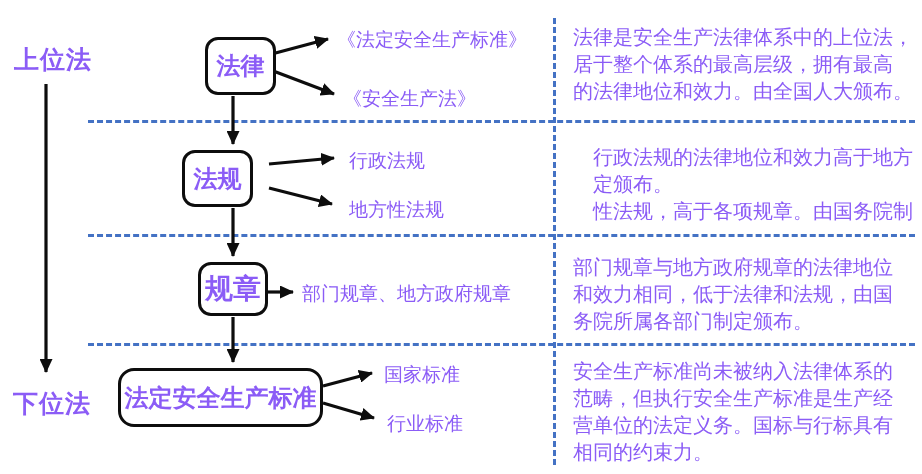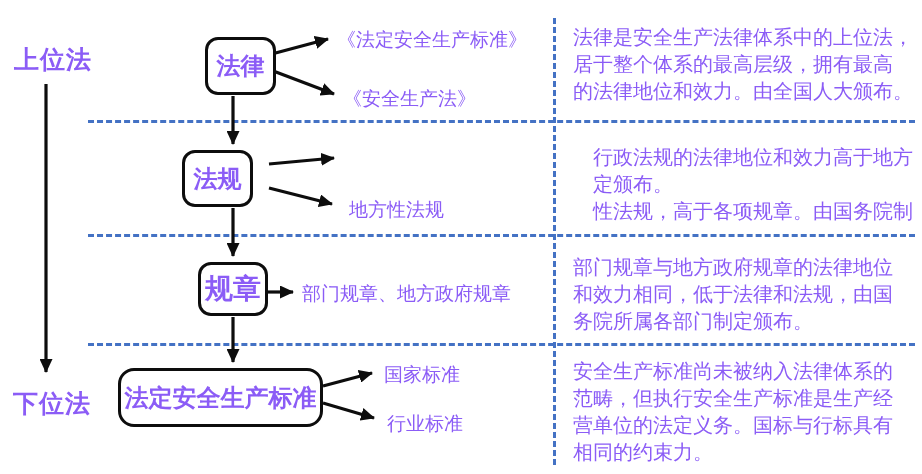--- a/index.html
+++ b/index.html
@@ -122,20 +122,21 @@
   </div>
   <div class="node" id="box-rule">
     <span>规章</span>
   </div>
   <div class="node" id="box-standard">
     <span>法定安全生产标准</span>
   </div>
 
   <div class="leaf" id="leaf-constitution">《法定安全生产标准》</div>
   <div class="leaf" id="leaf-safety-law">《安全生产法》</div>
+  <div class="leaf" id="leaf-admin-reg">行政法规</div>
   <div class="leaf" id="leaf-local-reg">地方性法规</div>
   <div class="leaf" id="leaf-dept-rule">部门规章、地方政府规章</div>
   <div class="leaf" id="leaf-national-std">国家标准</div>
   <div class="leaf" id="leaf-industry-std">行业标准</div>
 
   <div class="sep-h" id="sep-h-1"></div>
   <div class="sep-h" id="sep-h-2"></div>
   <div class="sep-h" id="sep-h-3"></div>
   <div class="sep-v"></div>
 

